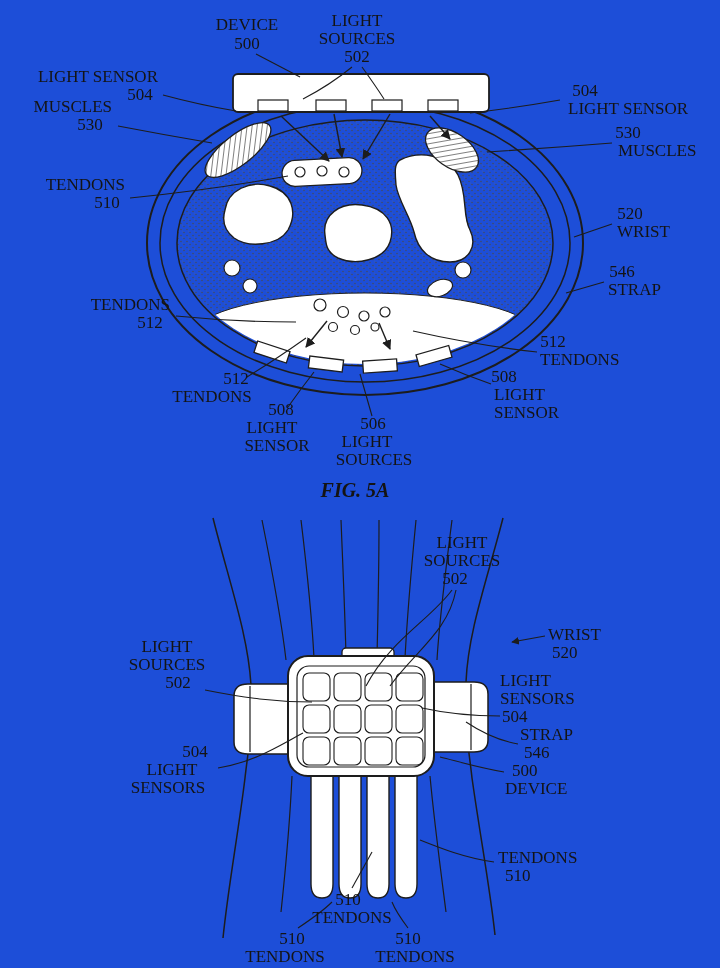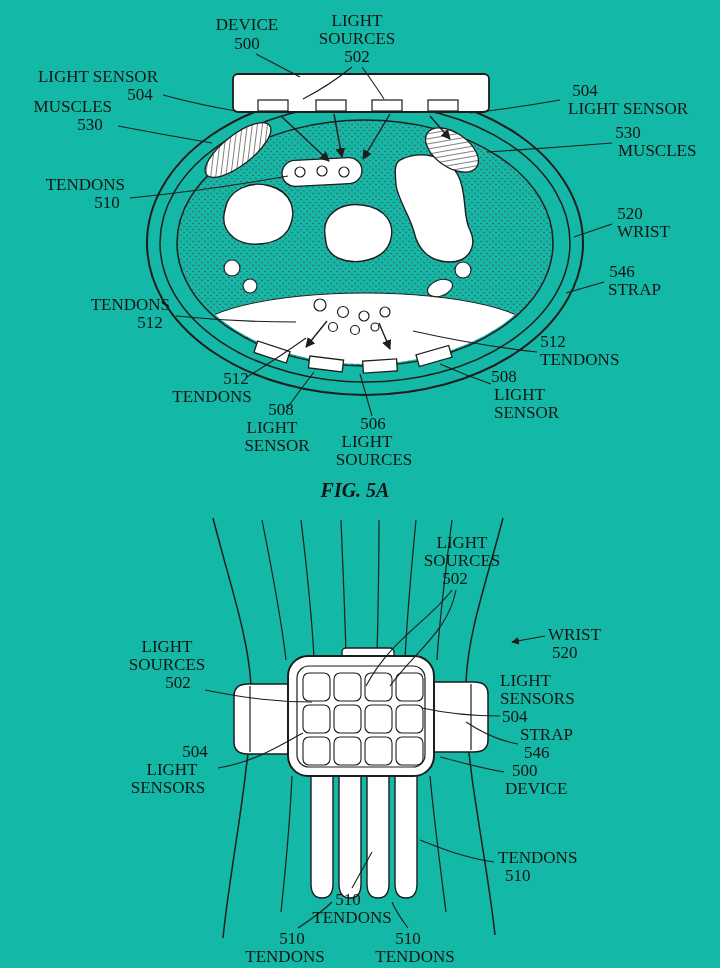--- a/index.html
+++ b/index.html
@@ -1,16 +1,16 @@
 <!DOCTYPE html>
 <html><head>
 <meta charset="utf-8">
 <style>
   html,body{margin:0;padding:0;background:#ffffff;}
-  .canvas{position:relative;width:720px;height:968px;background:#14b8a6;overflow:hidden;}
+  .canvas{position:relative;width:720px;height:968px;background:#1d4ed8;overflow:hidden;}
   svg{display:block;}
   text{font-family:"Liberation Serif", serif;font-size:17px;fill:#141414;}
   .caption{font-size:20px;font-weight:bold;font-style:italic;}
   .stroke{stroke:#1d1d1d;fill:none;}
 </style>
 </head>
 <body>
 
 <div class="canvas">
 <svg width="720" height="968" viewBox="0 0 720 968">

